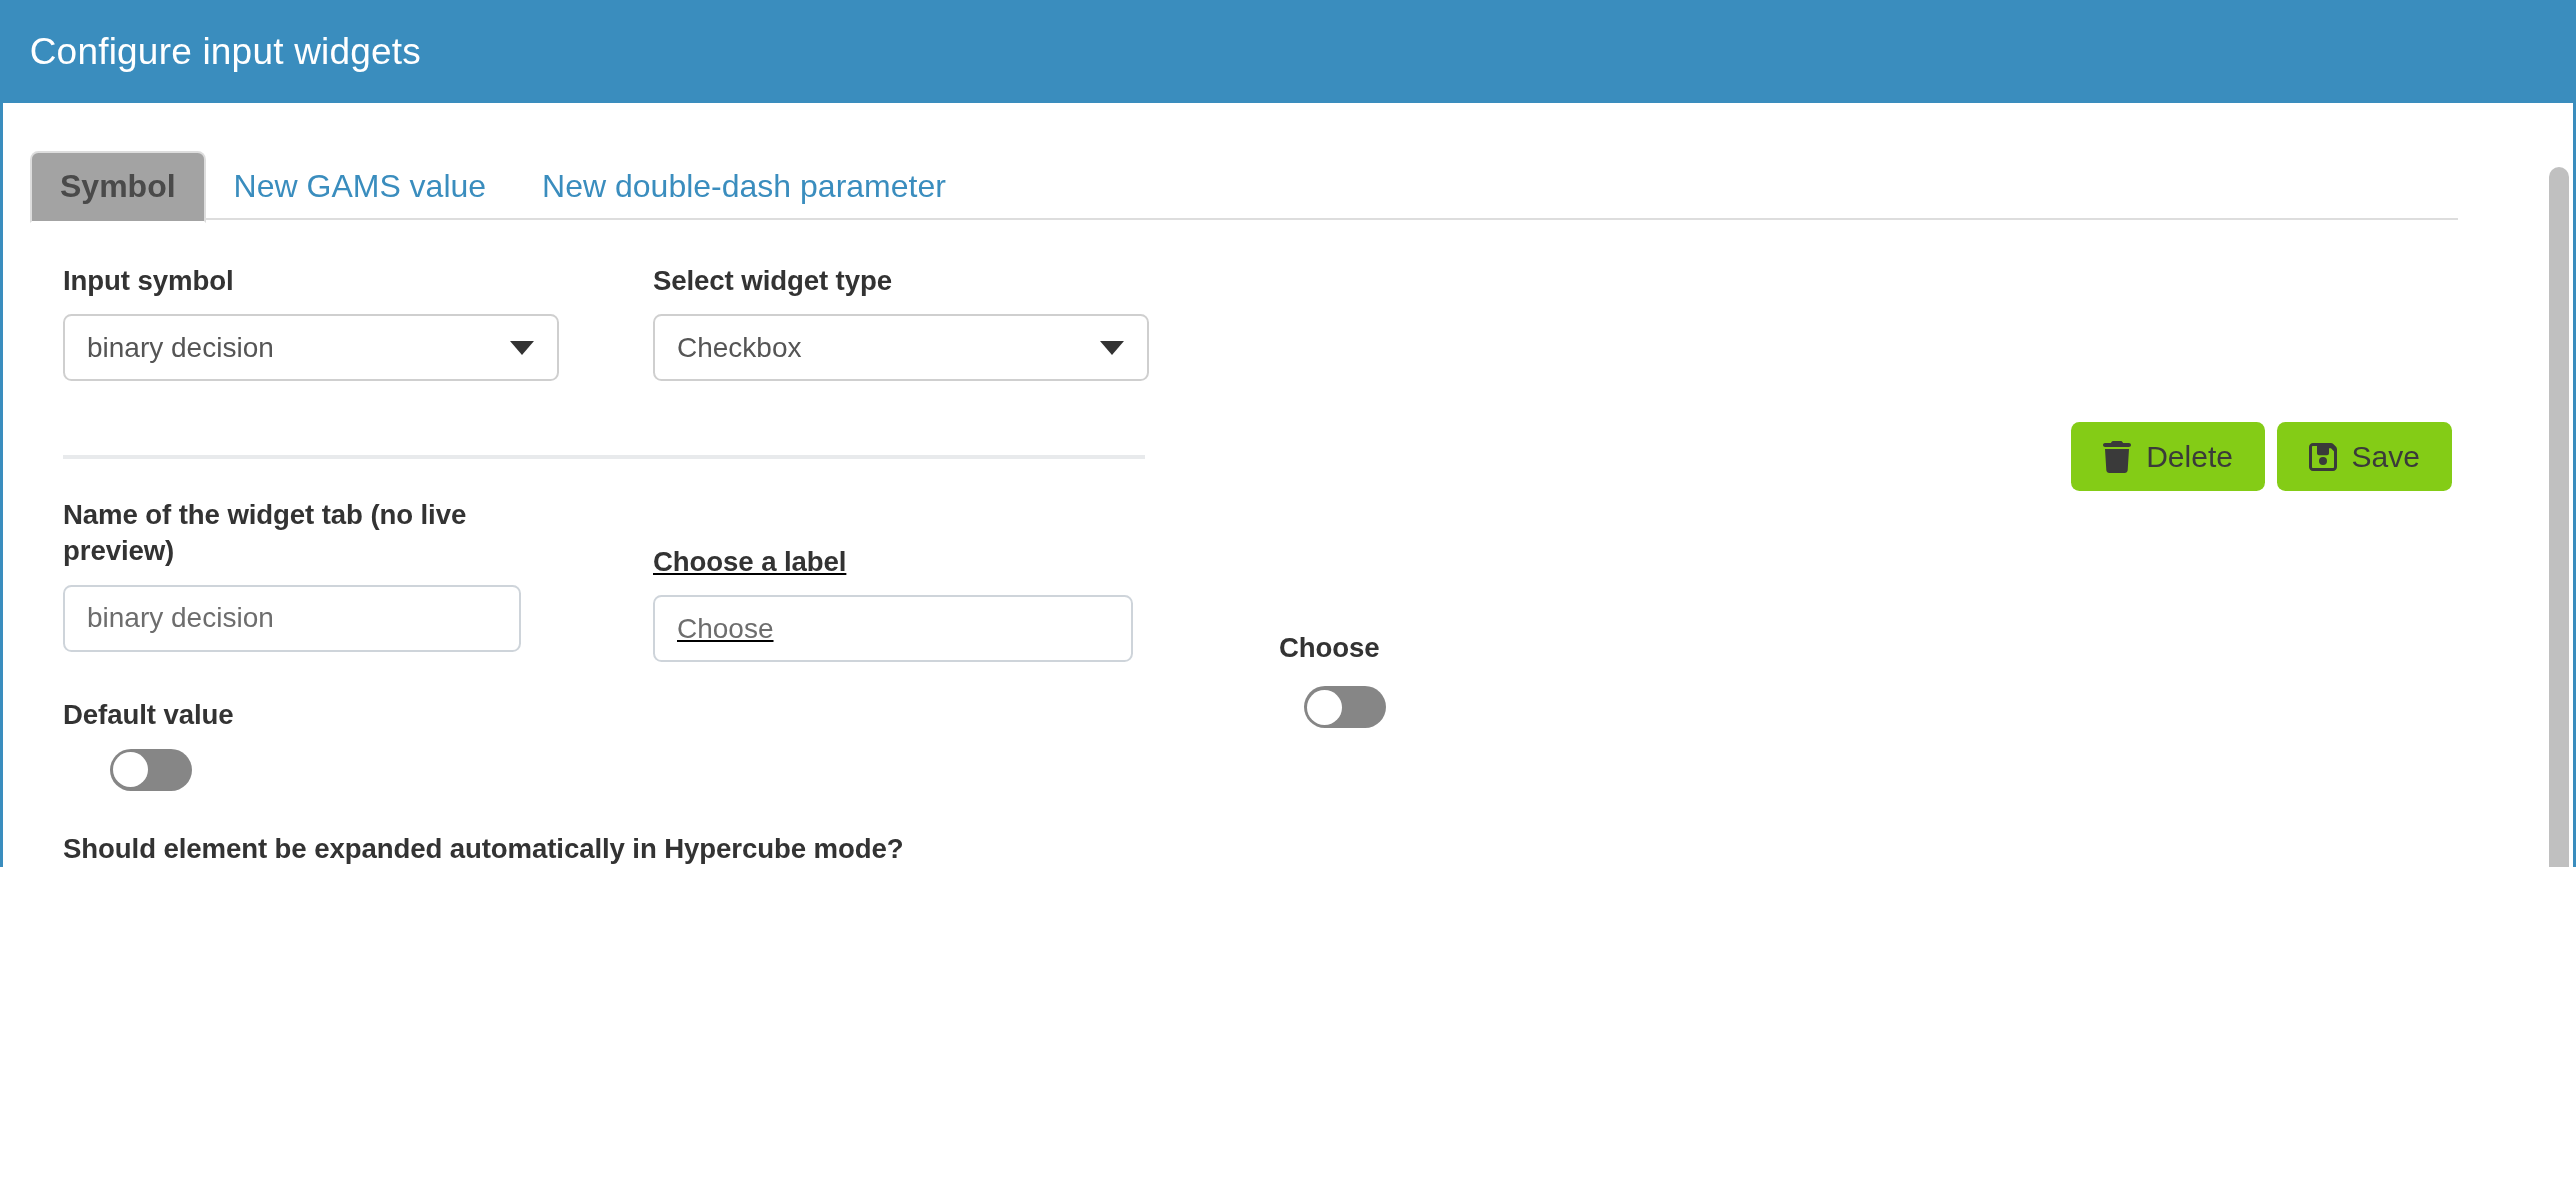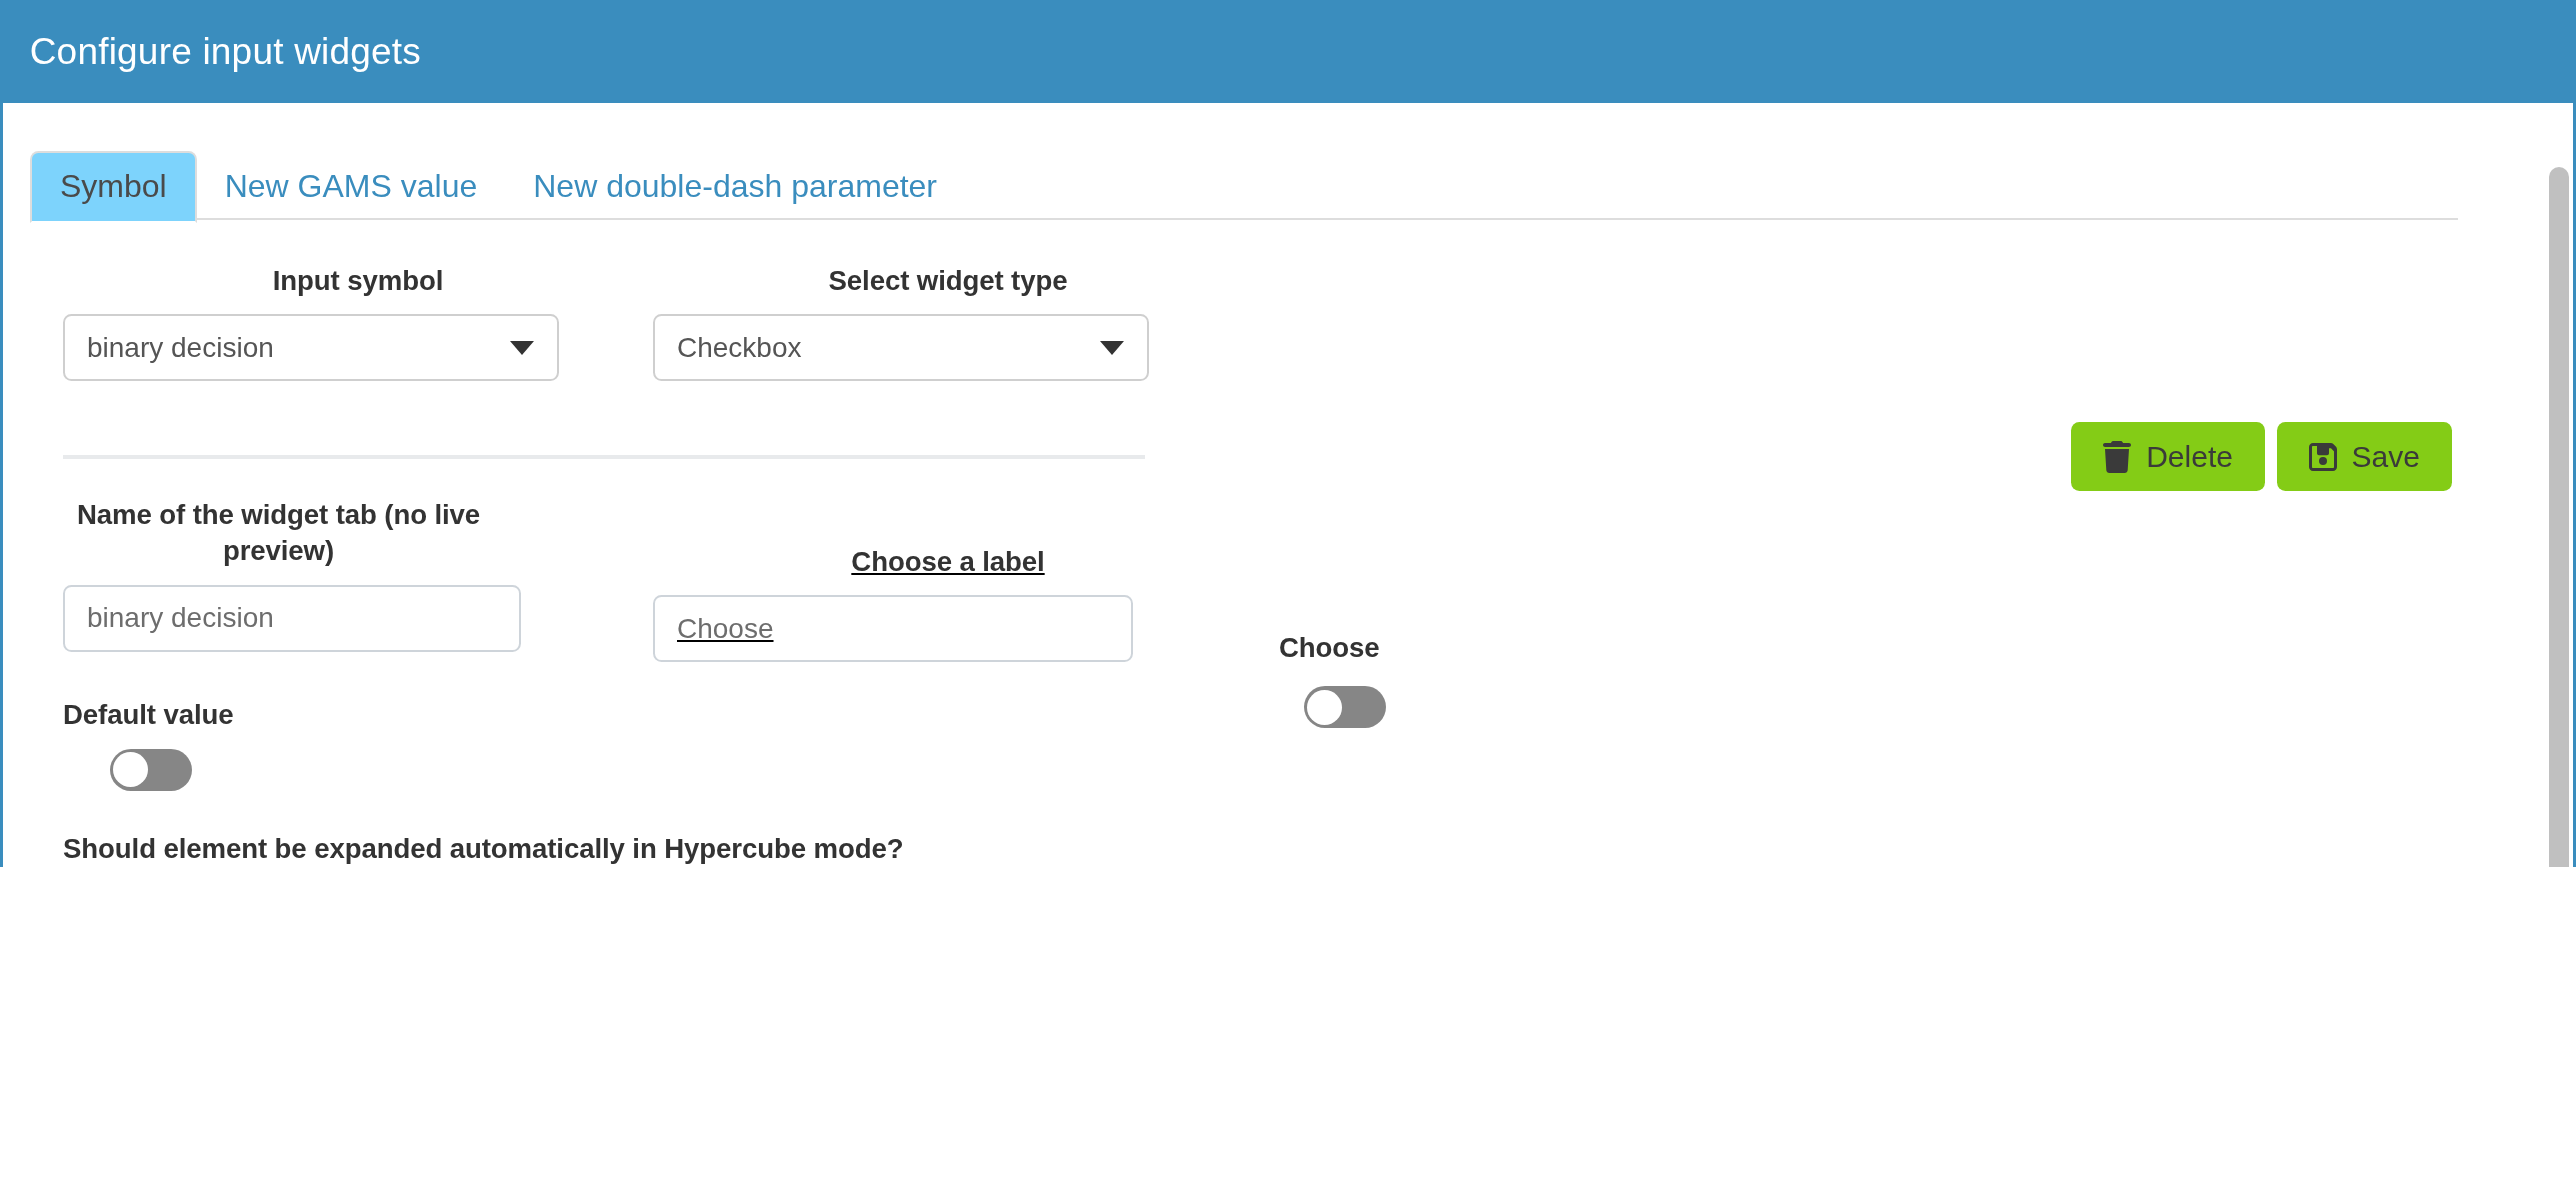--- a/index.html
+++ b/index.html
@@ -70,38 +70,38 @@
     padding: 16.7px 28px 18.4px 28px;
     font-size: 32px;
     line-height: 1;
     cursor: pointer;
     white-space: nowrap;
     color: #3a8dbe;
     z-index: 2;
   }
   .tab.active {
     color: #4a4a4a;
-    background: #7dd3fc;
+    background: #a3a3a3;
     border: 2.5px solid #dddddd;
     border-bottom: 2.5px solid #ffffff;
     border-top-left-radius: 8.4px;
     border-top-right-radius: 8.4px;
     margin-bottom: -2.5px;
+    font-weight: bold;
   }
 
   
   .form-area {
     position: relative;
     padding: 0 0 0 60px;
   }
 
   .row {
     display: flex;
     align-items: flex-start;
-    text-align: center;
   }
 
   .col-a { width: 590px; flex: 0 0 590px; }
   .col-b { width: 590px; flex: 0 0 590px; }
 
   .field-label {
     font-size: 27.6px;
     font-weight: bold;
     color: #333333;
     line-height: 1.32;

